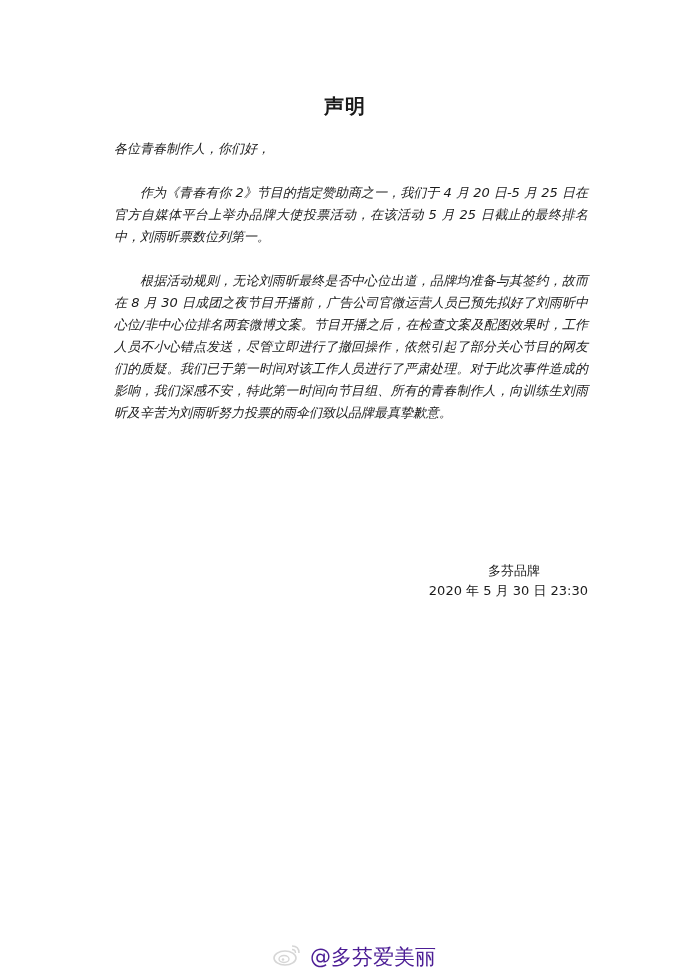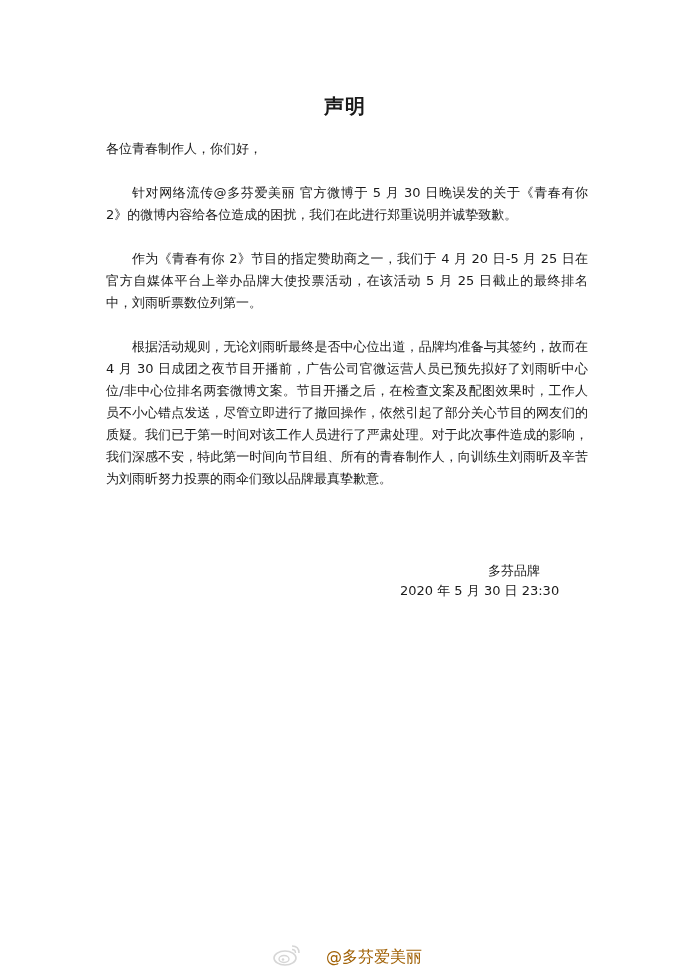--- a/index.html
+++ b/index.html
@@ -9,45 +9,44 @@
     color: #1a1a1a;
   }
   .title {
     position: absolute; top: 93px; left: 0; width: 690px;
     text-align: center; font-size: 20px; font-weight: bold; letter-spacing: 1px;
   }
   .doc {
     position: absolute; left: 106px; top: 138px; width: 482px;
     font-size: 13px; line-height: 22px; text-align: justify;
   }
-  .doc p { margin: 0 0 22px 0; }
+  .doc p { margin: 0 0 22px 8px; font-style: italic; }
   .doc p.indent { text-indent: 26px; }
   .sign {
     position: absolute; left: 400px; width: 188px; top: 561px;
     font-size: 13px; line-height: 20px;
   }
   .sign .brand { text-align: center; padding-left: 40px; }
-  .sign .date { }
+  .sign .date { text-align: right; }
   .watermark {
     position: absolute; left: 272px; top: 944px; height: 26px;
-    display: flex; align-items: center; gap: 24px;
-    color: #a16207; font-size: 16px;
+    display: flex; align-items: center; gap: 8px;
+    color: #4c1d95; font-size: 21px;
   }
   .watermark svg { width: 30px; height: 24px; }
 </style>
 </head>
 <body>
 
 <div class="title">声明</div>
 
 <div class="doc">
   <p>各位青春制作人，你们好，</p>
-  <p class="indent">针对网络流传@多芬爱美丽 官方微博于 5 月 30 日晚误发的关于《青春有你 2》的微博内容给各位造成的困扰，我们在此进行郑重说明并诚挚致歉。</p>
   <p class="indent">作为《青春有你 2》节目的指定赞助商之一，我们于 4 月 20 日-5 月 25 日在官方自媒体平台上举办品牌大使投票活动，在该活动 5 月 25 日截止的最终排名中，刘雨昕票数位列第一。</p>
-  <p class="indent">根据活动规则，无论刘雨昕最终是否中心位出道，品牌均准备与其签约，故而在 4 月 30 日成团之夜节目开播前，广告公司官微运营人员已预先拟好了刘雨昕中心位/非中心位排名两套微博文案。节目开播之后，在检查文案及配图效果时，工作人员不小心错点发送，尽管立即进行了撤回操作，依然引起了部分关心节目的网友们的质疑。我们已于第一时间对该工作人员进行了严肃处理。对于此次事件造成的影响，我们深感不安，特此第一时间向节目组、所有的青春制作人，向训练生刘雨昕及辛苦为刘雨昕努力投票的雨伞们致以品牌最真挚歉意。</p>
+  <p class="indent">根据活动规则，无论刘雨昕最终是否中心位出道，品牌均准备与其签约，故而在 8 月 30 日成团之夜节目开播前，广告公司官微运营人员已预先拟好了刘雨昕中心位/非中心位排名两套微博文案。节目开播之后，在检查文案及配图效果时，工作人员不小心错点发送，尽管立即进行了撤回操作，依然引起了部分关心节目的网友们的质疑。我们已于第一时间对该工作人员进行了严肃处理。对于此次事件造成的影响，我们深感不安，特此第一时间向节目组、所有的青春制作人，向训练生刘雨昕及辛苦为刘雨昕努力投票的雨伞们致以品牌最真挚歉意。</p>
 </div>
 
 <div class="sign">
   <div class="brand">多芬品牌</div>
   <div class="date">2020 年 5 月 30 日 23:30</div>
 </div>
 
 <div class="watermark">
   <span>
     <svg viewBox="0 0 30 24">

